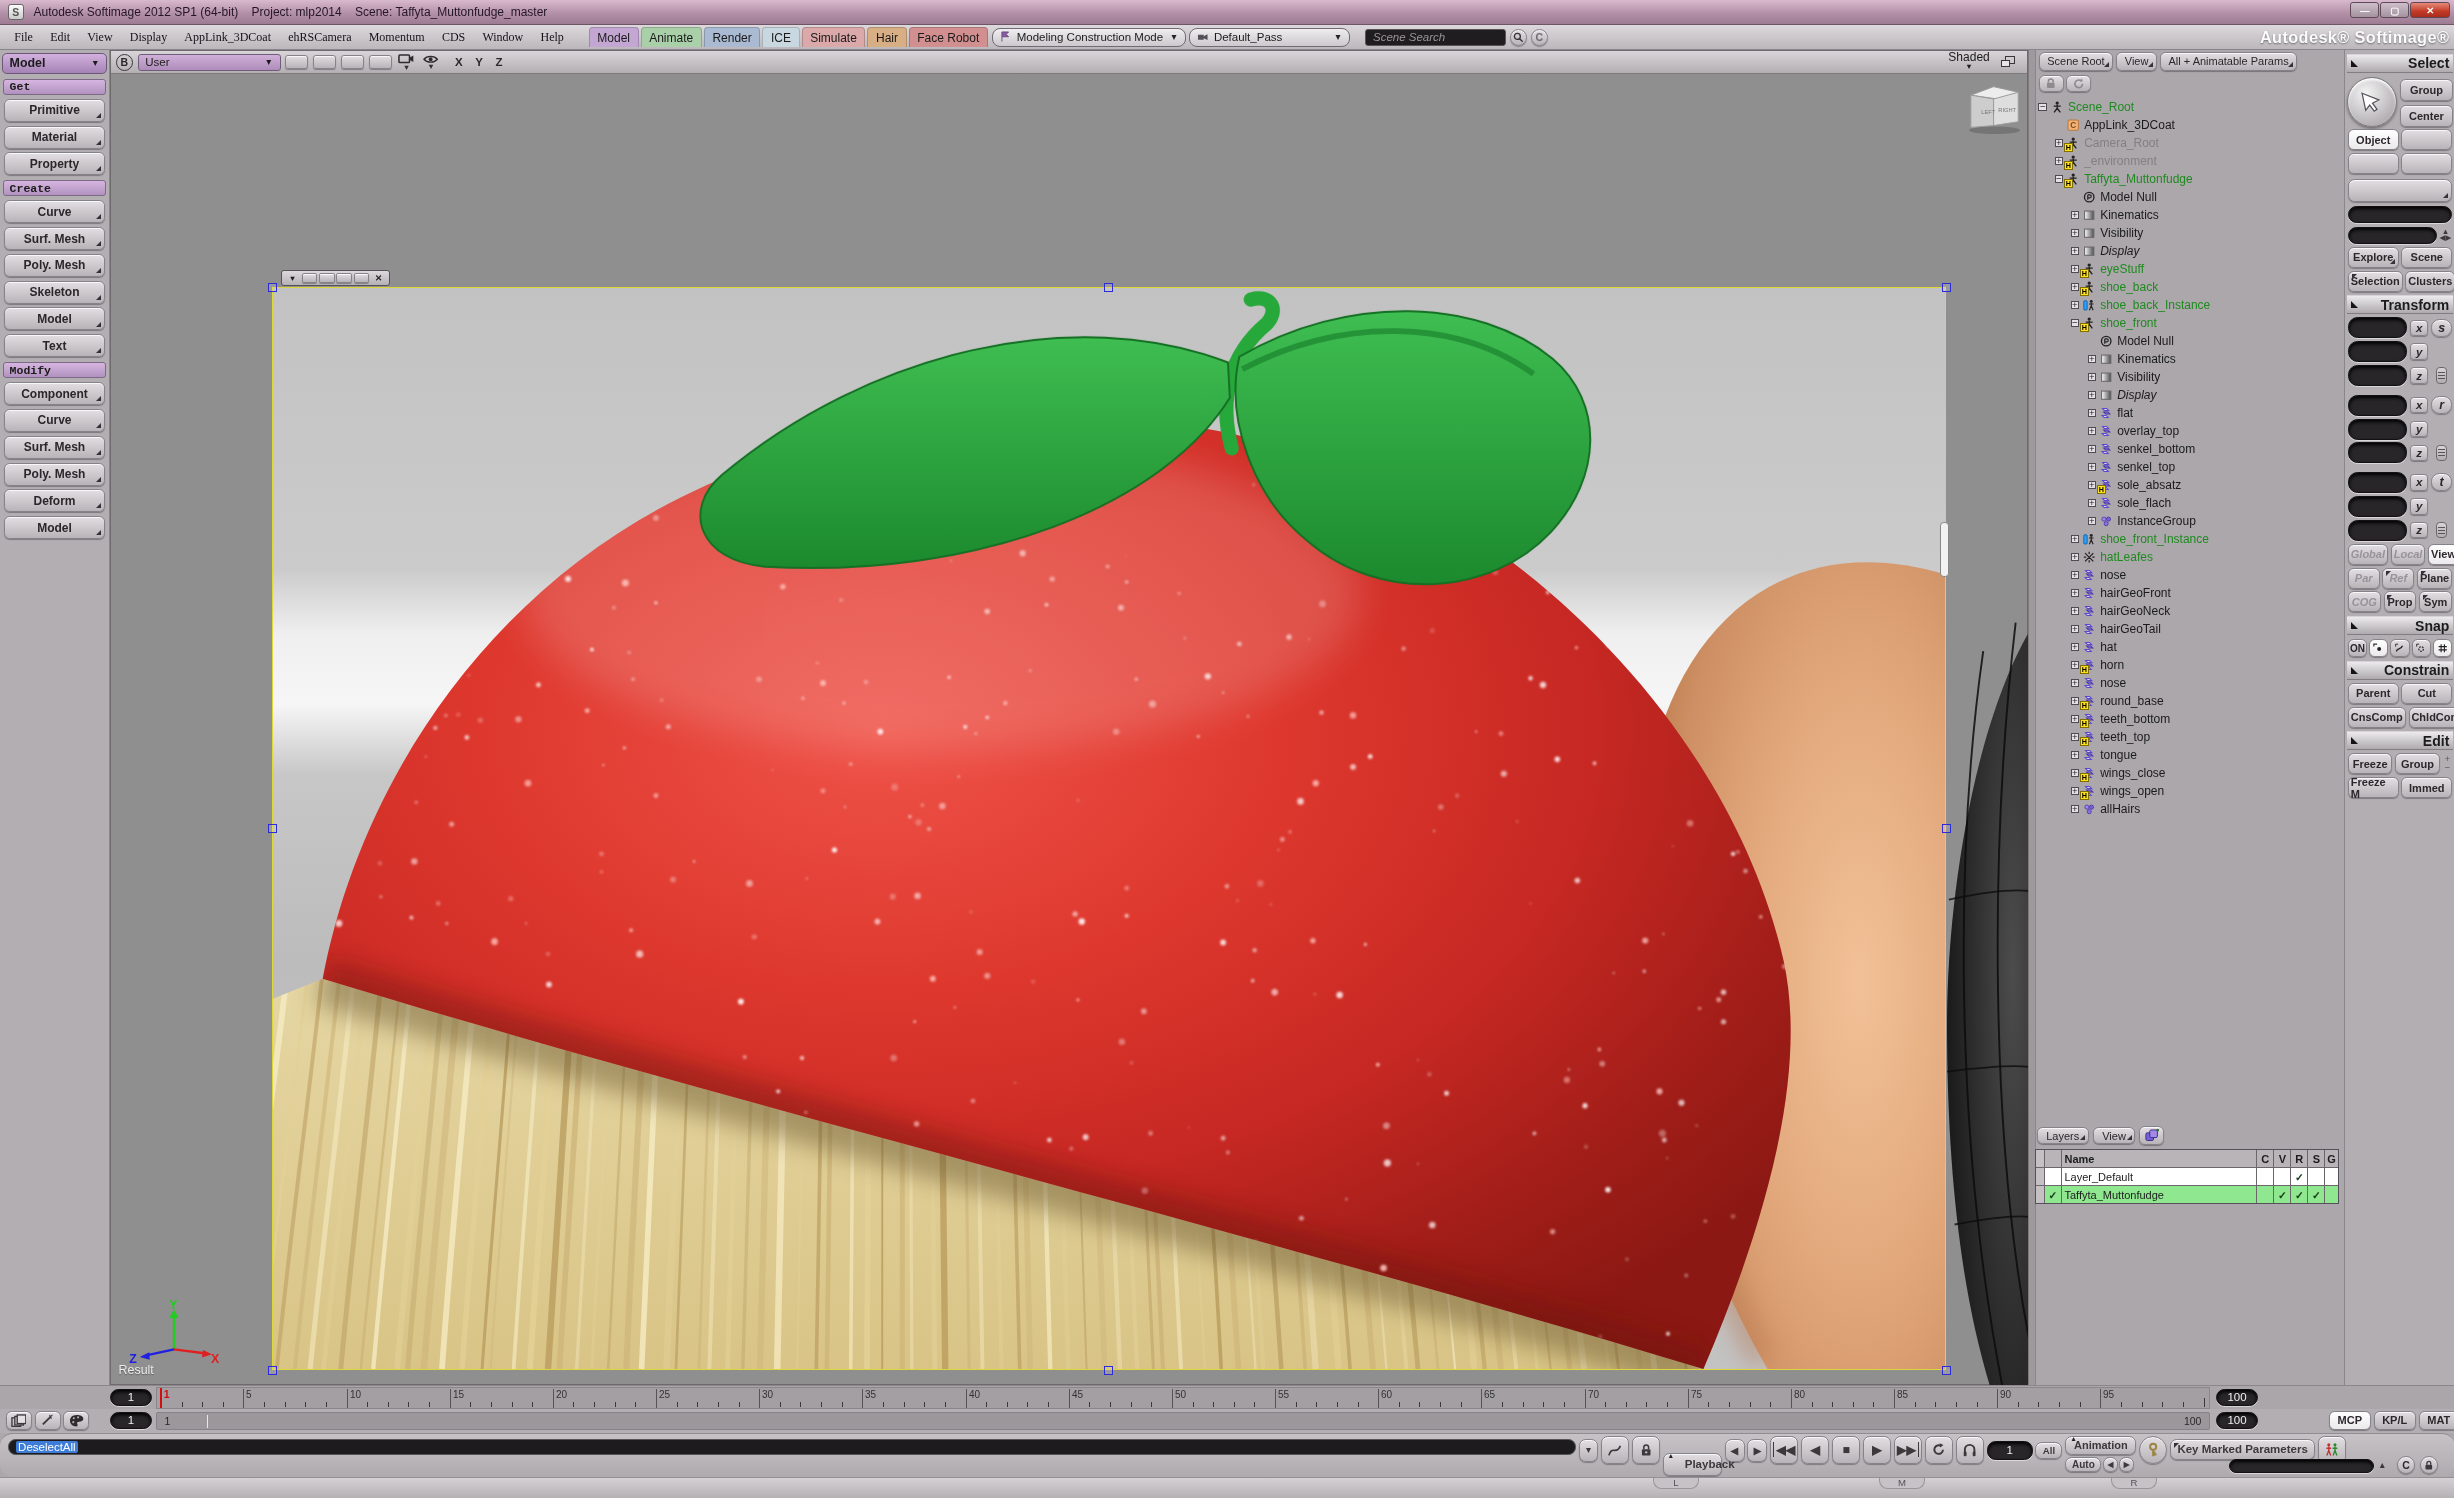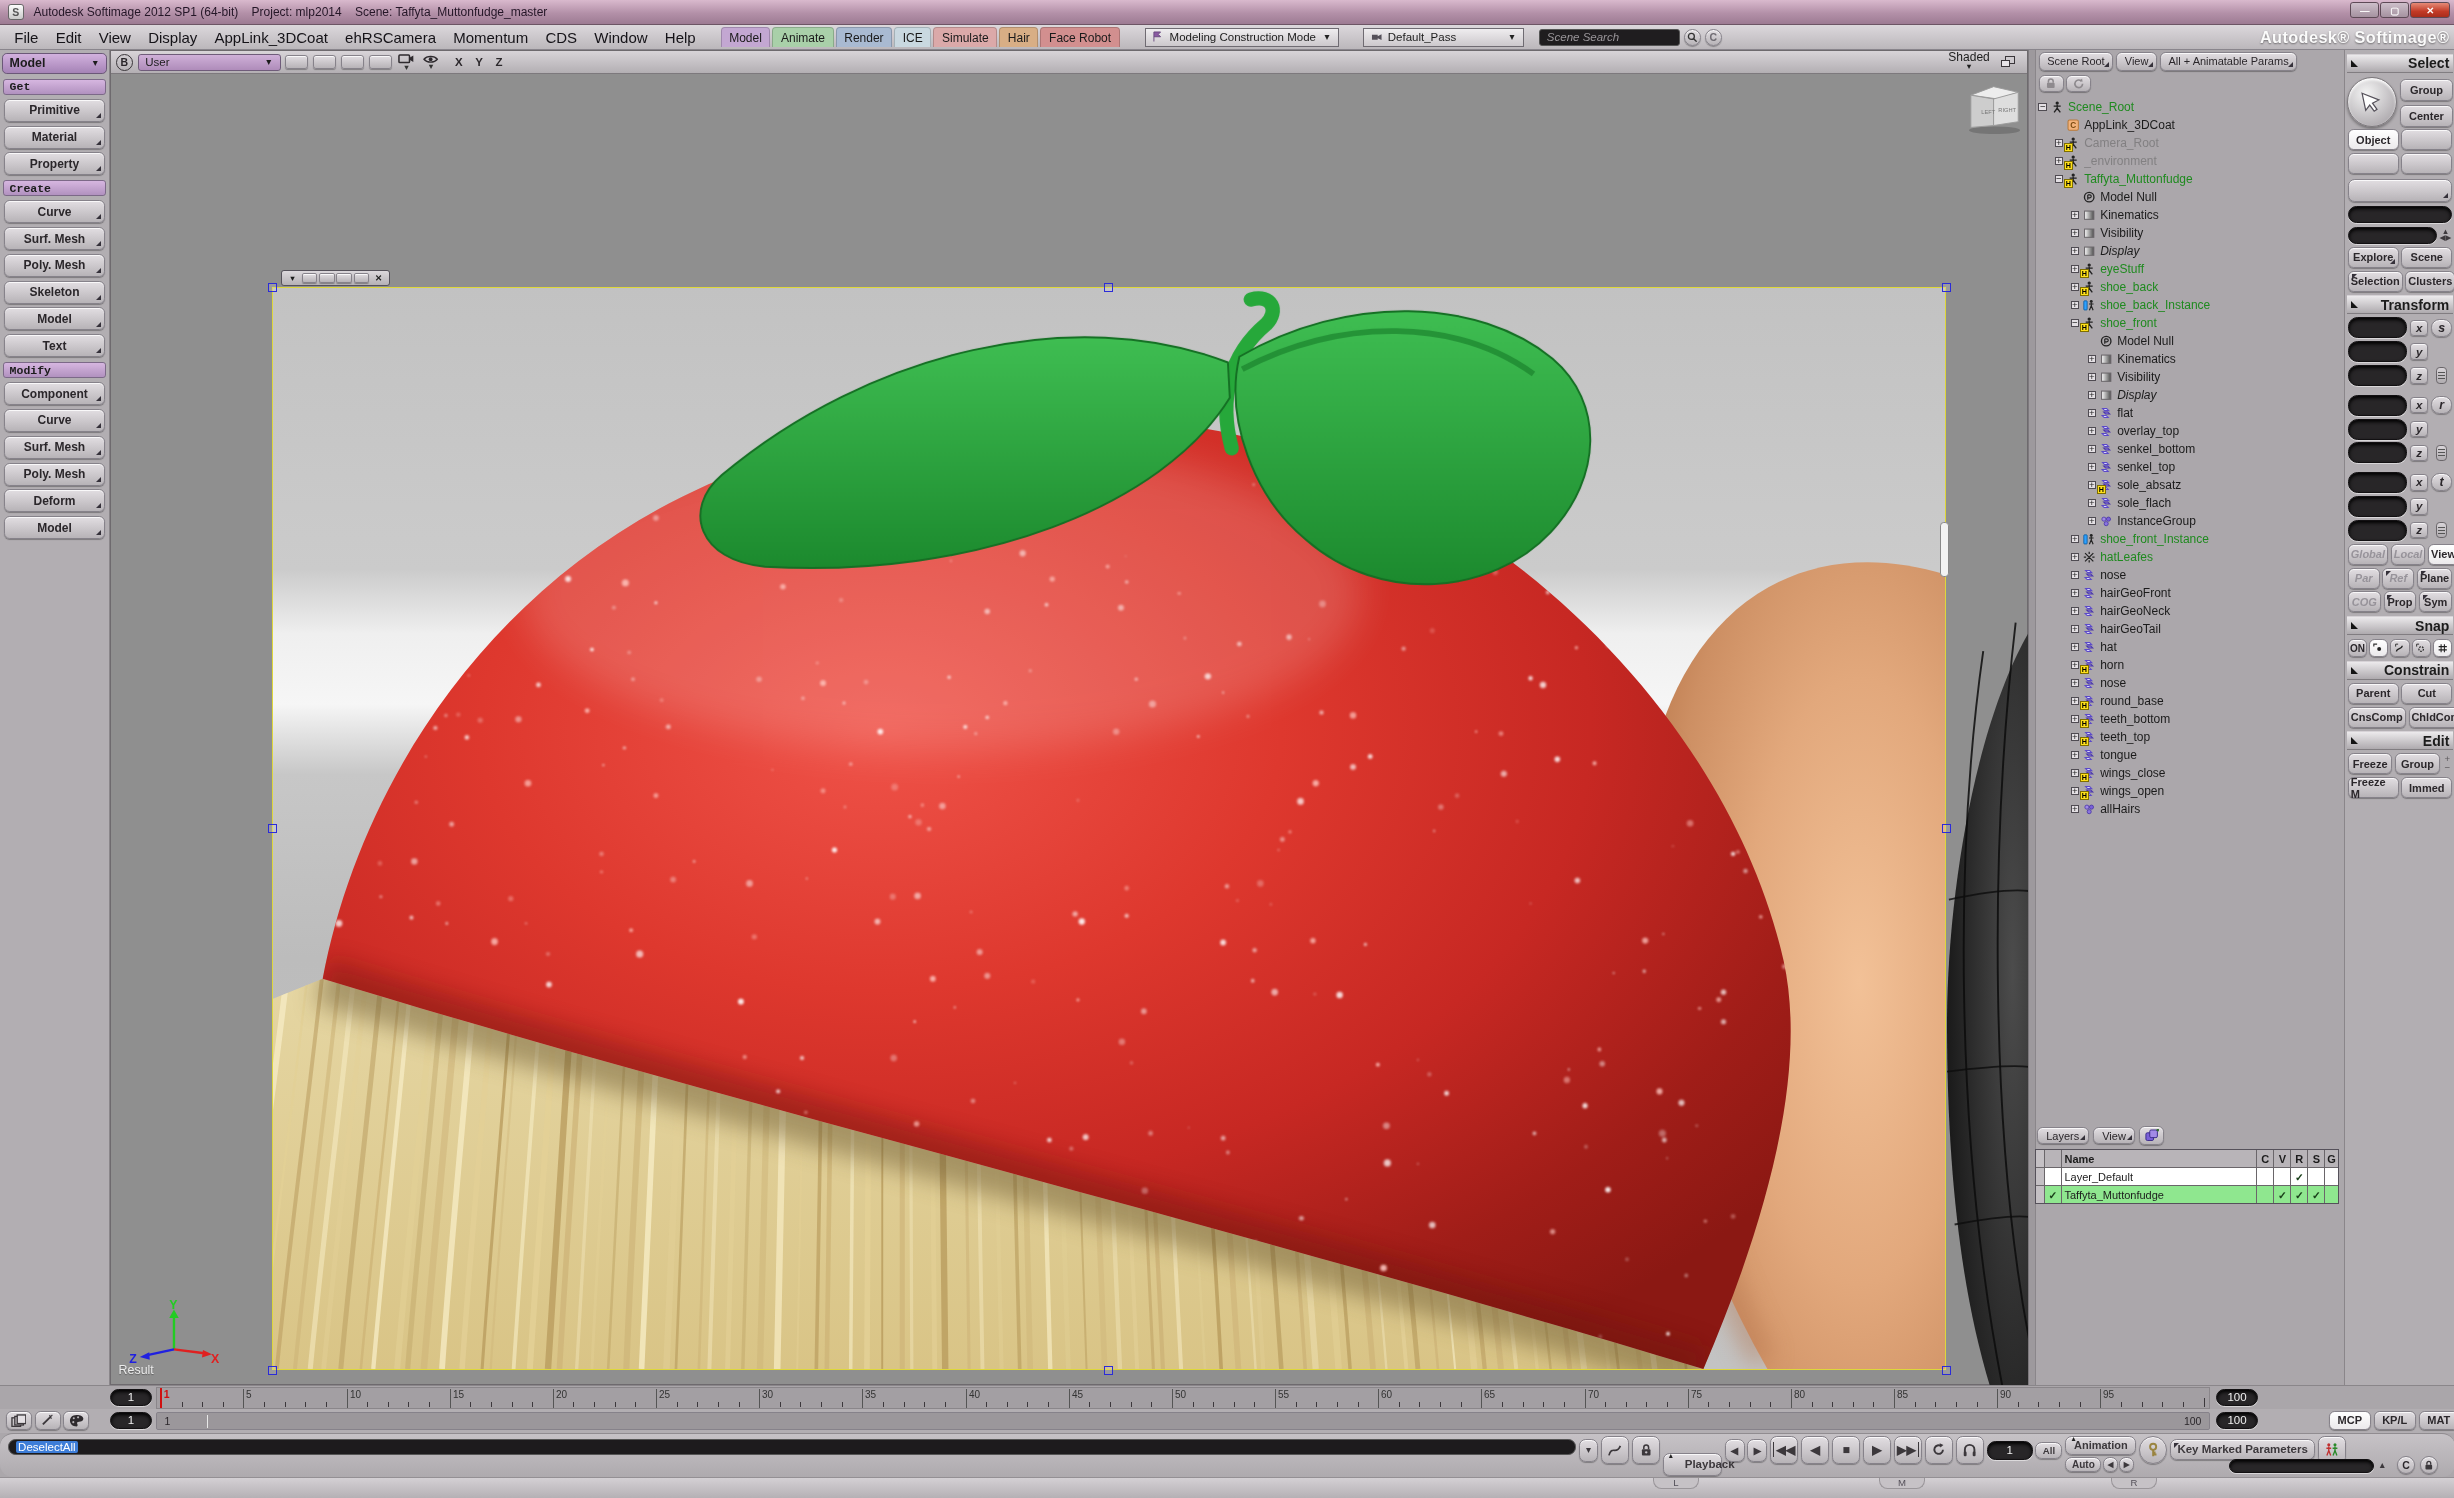--- a/index.html
+++ b/index.html
@@ -32,25 +32,25 @@
   .win-controls{position:absolute;right:4.8px;top:1.9px;display:flex;gap:1px;}
   .wbtn{width:29px;height:16.3px;border:1px solid #5d4a56;border-radius:2.9px;
      background:linear-gradient(#cdbfca,#a592a0);display:flex;align-items:center;justify-content:center;
      font-size:9.6px;color:#fff;font-weight:700;}
   .wbtn.close{width:40px;background:linear-gradient(#e58a77,#c23a26 60%,#a92d1c);}
 
   
   .menubar{position:absolute;left:0;top:25px;width:2455px;height:25px;
      background:linear-gradient(#dcd8dc,#bbb7bb);border-bottom:1px solid #89858c;
      display:flex;align-items:center;padding:0 5.7px;}
-  .menu-item{font-size:15px;padding:3.8px 8.6px;color:#151318;}
+  .menu-item{font-size:12px;padding:3.8px 8.6px;color:#151318;font-family:Liberation Serif, serif;}
   .module-tab{font-size:12px;padding:2.9px 7.6px;margin:0 1px;border-radius:3.8px 3.8px 0 0;
      border:1px solid rgba(0,0,0,.18);border-bottom:none;color:#1a1a1a;}
   .dd{height:19px;border:1px solid #6f6b72;background:linear-gradient(#efedef,#ccc8cc);
-     border-radius:0;display:flex;align-items:center;gap:6.7px;padding:0 6.7px;font-size:11.5px;margin-left:24px;}
+     border-radius:8px;display:flex;align-items:center;gap:6.7px;padding:0 6.7px;font-size:11.5px;margin-left:3px;}
   .dd .caret{font-size:8.6px;color:#222;}
   .flagico{width:10.5px;height:11.5px;}
   .search-wrap{display:flex;align-items:center;gap:3.8px;margin-left:15.3px;}
   .search-field{width:141px;height:17px;background:#1f1d1f;border-radius:2.9px;border:1px solid #555;
      color:#9a969a;font-style:italic;font-size:11.5px;display:flex;align-items:center;padding:0 6.7px;}
   .miniround{width:17px;height:17px;border-radius:8.6px;}
   .brand{position:absolute;right:5.7px;top:28px;font-size:16.3px;font-weight:700;color:#fbfbfb;
      text-shadow:0 1px 1.9px rgba(0,0,0,.45);letter-spacing:0.4px;z-index:5;}
 
   

